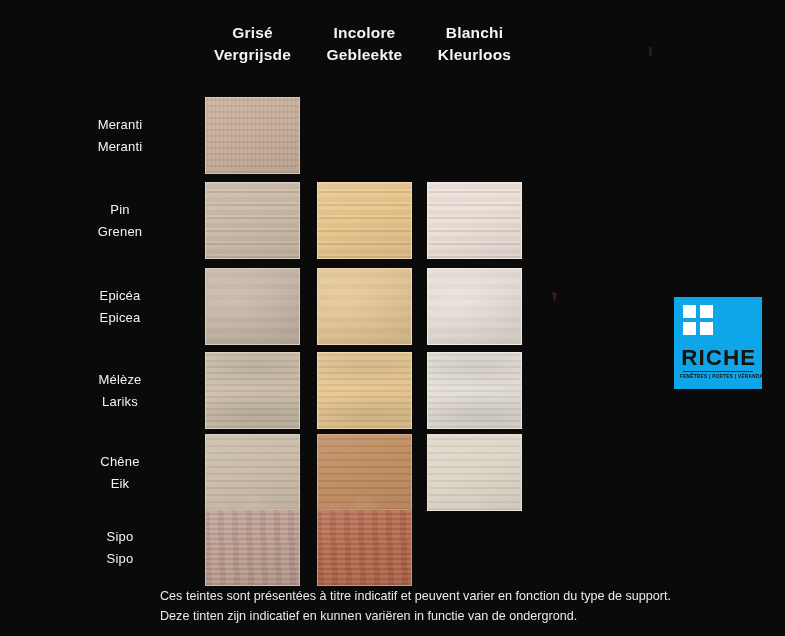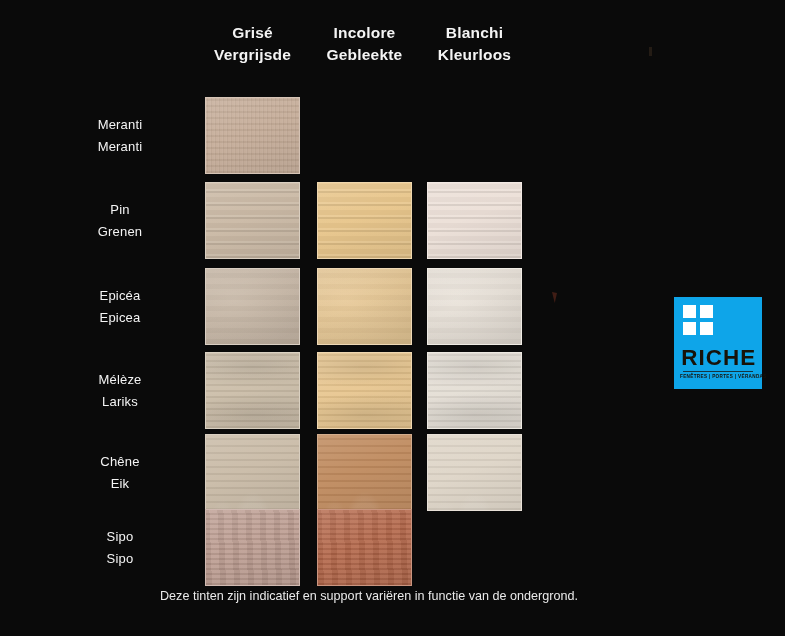--- a/index.html
+++ b/index.html
@@ -249,14 +249,15 @@
     <i></i>
     <i></i>
     <i></i>
   </div>
   <div class="word">RICHE</div>
   <div class="rule"></div>
   <div class="tag">FENÊTRES | PORTES | VÉRANDAS</div>
 </div>
 
 <div id="footer">
-  <span class="nl">Deze tinten zijn indicatief en support variëren in functie van de ondergrond.</span>
+  <span>Ces teintes sont présentées à titre indicatif et peuvent varier en fonction du type de support.</span>
+  <span class="nl">Deze tinten zijn indicatief en kunnen variëren in functie van de ondergrond.</span>
 </div>
 
 </body></html>

